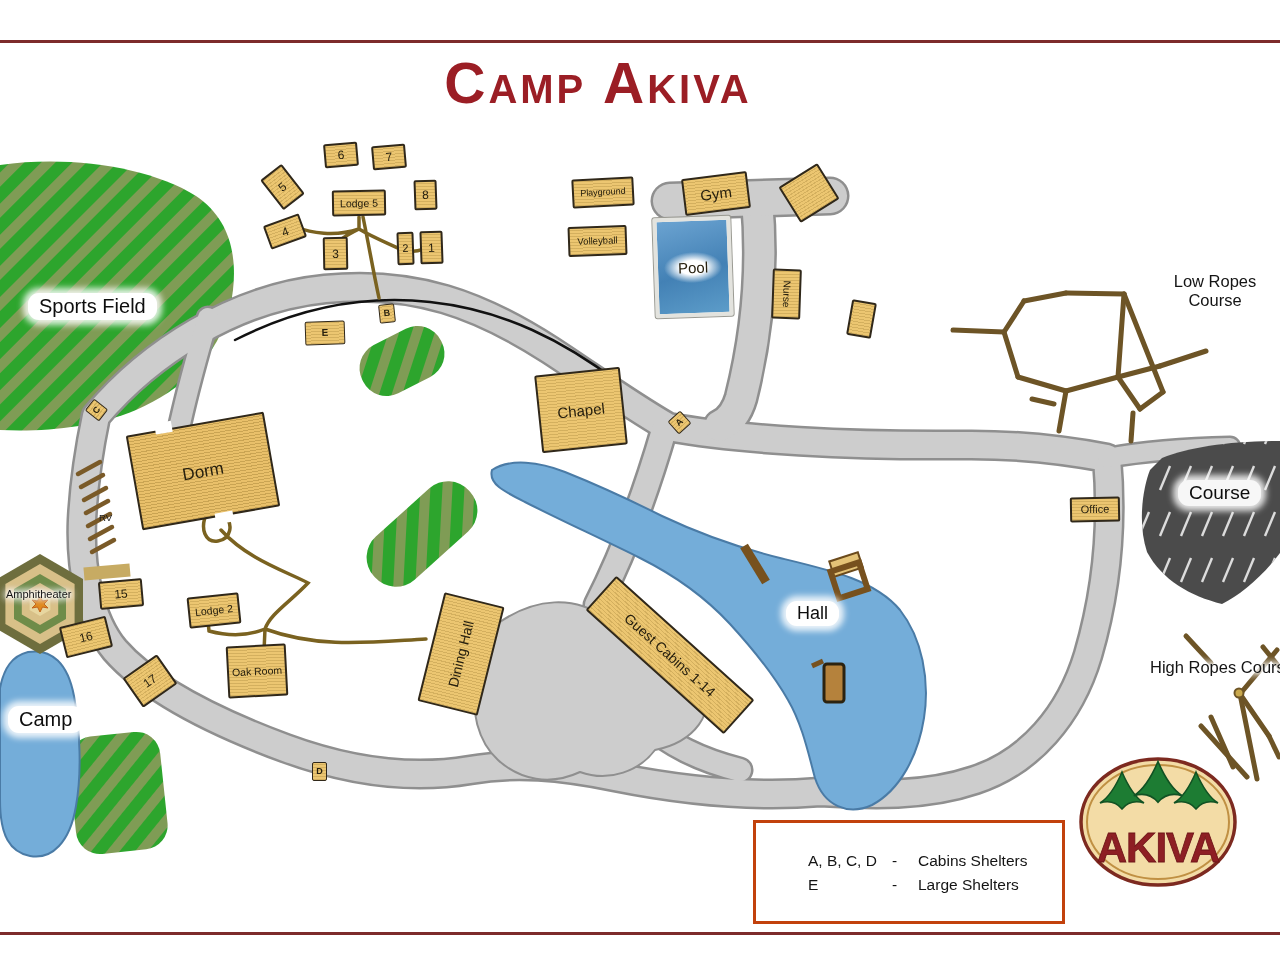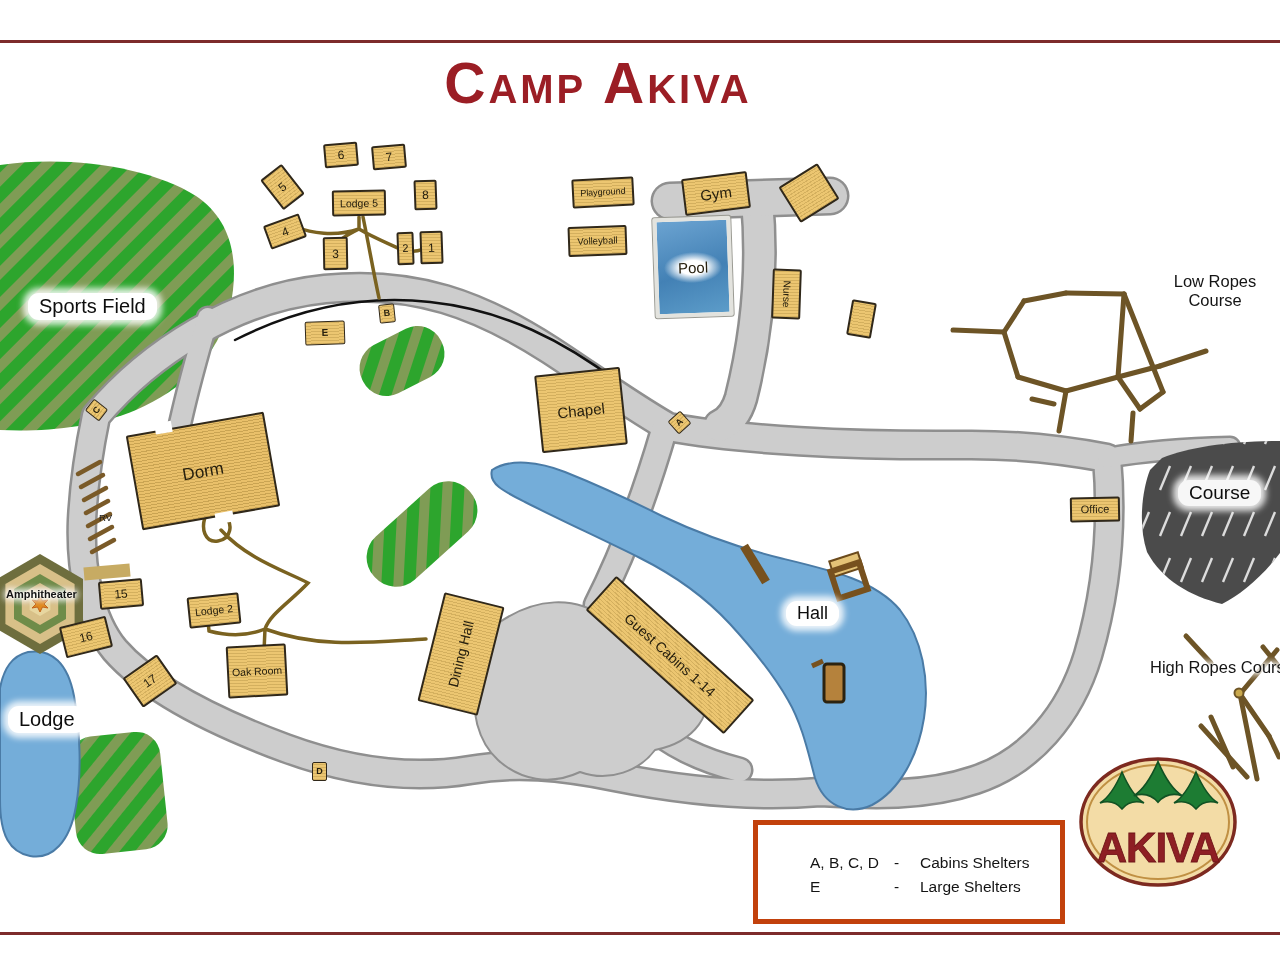--- a/index.html
+++ b/index.html
@@ -23,21 +23,21 @@
   .dorm{background:repeating-linear-gradient(0deg, rgba(120,90,20,.28) 0 1px, rgba(0,0,0,0) 1px 3px),#e9c06a;
         border-width:2.5px;}
   .dorm::before{content:"";position:absolute;left:28px;top:-9px;width:17px;height:11px;background:#fff;}
   .dorm::after{content:"";position:absolute;left:72px;bottom:-9px;width:18px;height:11px;background:#fff;}
   
   .halo-label{position:absolute;color:#141414;white-space:nowrap;
         text-shadow:0 0 3px #fff,0 0 6px #fff,0 1px 8px #fff,0 -1px 8px #fff,1px 0 8px #fff,-1px 0 8px #fff;}
   .box-label{position:absolute;background:#fff;border-radius:11px;padding:2px 11px;color:#0d0d0d;
         white-space:nowrap;box-shadow:0 0 6px 5px rgba(255,255,255,.85);}
   
-  #legend{position:absolute;left:753px;top:820px;width:312px;height:104px;border:5px solid #c2410c;
+  #legend{position:absolute;left:753px;top:820px;width:312px;height:104px;border:3px solid #c2410c;
         background:#fff;box-sizing:border-box;padding-top:26px;}
   .lrow{display:flex;font-size:15.5px;color:#141414;margin:3px 0 6px 52px;}
   .lkeys{width:84px;}
   .lsep{width:26px;}
 </style>
 </head>
 <body>
 
 <div id="page">
 
@@ -272,23 +272,23 @@
       </div>
     </div>
 
   <div class="box-label" style="left:28px;top:293px;font-size:20px">Sports Field</div>
   <div class="halo-label" style="left:1140px;top:272px;width:150px;text-align:center;font-size:16.5px">
     <div>Low Ropes</div>
     <div>Course</div>
   </div>
   <div class="box-label" style="left:1178px;top:480px;font-size:19px;background:#f7f7f7">Course</div>
   <div class="box-label" style="left:786px;top:601px;font-size:18px">Hall</div>
-  <div class="box-label" style="left:8px;top:706px;font-size:20px">Lodge</div>
+  <div class="box-label" style="left:8px;top:706px;font-size:20px">Camp</div>
   <div class="halo-label" style="left:1150px;top:658px;font-size:16.5px">High Ropes Course</div>
-  <div class="halo-label" style="left:6px;top:588px;font-size:11px;font-weight:bold">Amphitheater</div>
+  <div class="halo-label" style="left:6px;top:588px;font-size:11px;font-weight:normal">Amphitheater</div>
   <div style="position:absolute;left:99px;top:512px;font-size:9.5px;color:#1a1a1a">RV</div>
 
   <div id="legend">
     <div class="lrow">
       <span class="lkeys">A, B, C, D</span>
       <span class="lsep">-</span>
       <span>Cabins Shelters</span>
     </div>
     <div class="lrow">
       <span class="lkeys">E</span>

